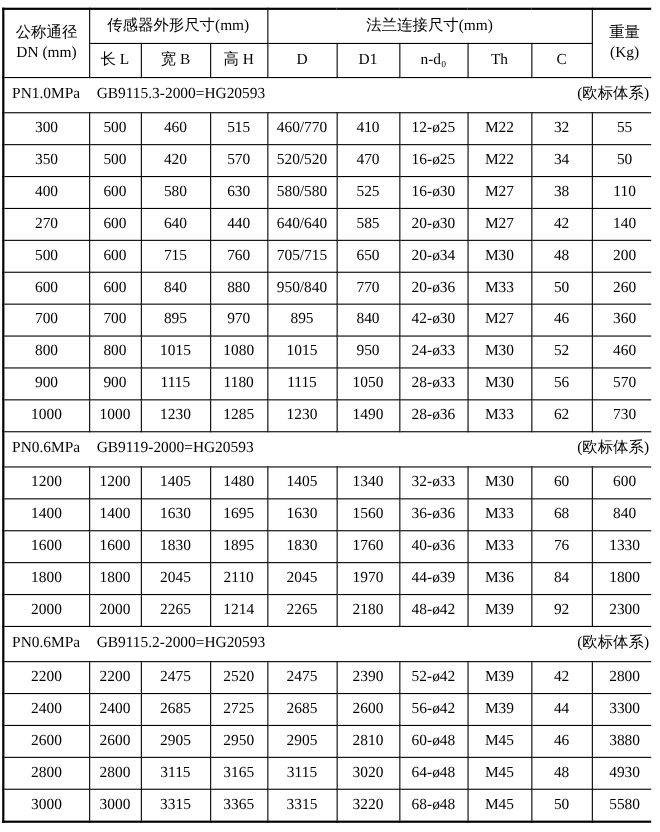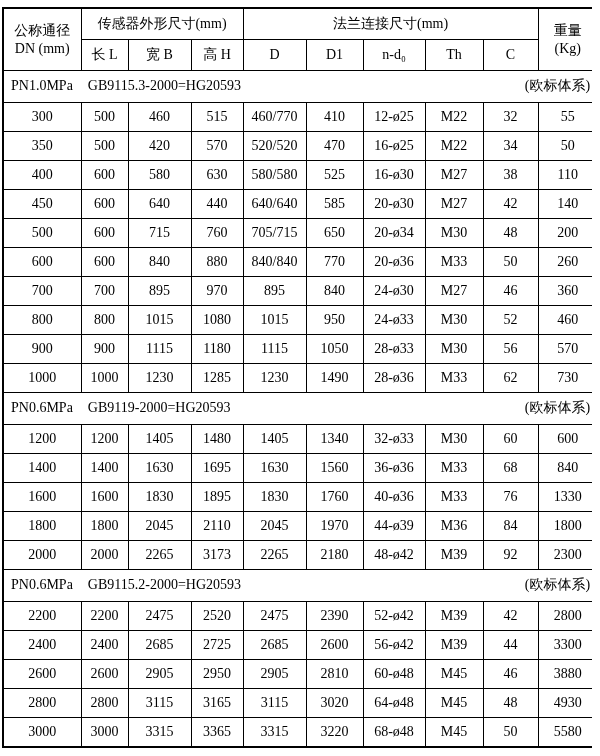--- a/index.html
+++ b/index.html
@@ -135,21 +135,21 @@
           <td>580</td>
           <td>630</td>
           <td>580/580</td>
           <td>525</td>
           <td>16-ø30</td>
           <td>M27</td>
           <td>38</td>
           <td>110</td>
         </tr>
         <tr class="data-row">
-          <td>450</td>
+          <td>270</td>
           <td>600</td>
           <td>640</td>
           <td>440</td>
           <td>640/640</td>
           <td>585</td>
           <td>20-ø30</td>
           <td>M27</td>
           <td>42</td>
           <td>140</td>
         </tr>
@@ -163,35 +163,35 @@
           <td>20-ø34</td>
           <td>M30</td>
           <td>48</td>
           <td>200</td>
         </tr>
         <tr class="data-row">
           <td>600</td>
           <td>600</td>
           <td>840</td>
           <td>880</td>
-          <td>840/840</td>
+          <td>950/840</td>
           <td>770</td>
           <td>20-ø36</td>
           <td>M33</td>
           <td>50</td>
           <td>260</td>
         </tr>
         <tr class="data-row">
           <td>700</td>
           <td>700</td>
           <td>895</td>
           <td>970</td>
           <td>895</td>
           <td>840</td>
-          <td>24-ø30</td>
+          <td>42-ø30</td>
           <td>M27</td>
           <td>46</td>
           <td>360</td>
         </tr>
         <tr class="data-row">
           <td>800</td>
           <td>800</td>
           <td>1015</td>
           <td>1080</td>
           <td>1015</td>
@@ -281,21 +281,21 @@
           <td>1970</td>
           <td>44-ø39</td>
           <td>M36</td>
           <td>84</td>
           <td>1800</td>
         </tr>
         <tr class="data-row">
           <td>2000</td>
           <td>2000</td>
           <td>2265</td>
-          <td>3173</td>
+          <td>1214</td>
           <td>2265</td>
           <td>2180</td>
           <td>48-ø42</td>
           <td>M39</td>
           <td>92</td>
           <td>2300</td>
         </tr>
         <tr class="section-row">
           <td colspan="10">
             <div class="section-cell-inner">

